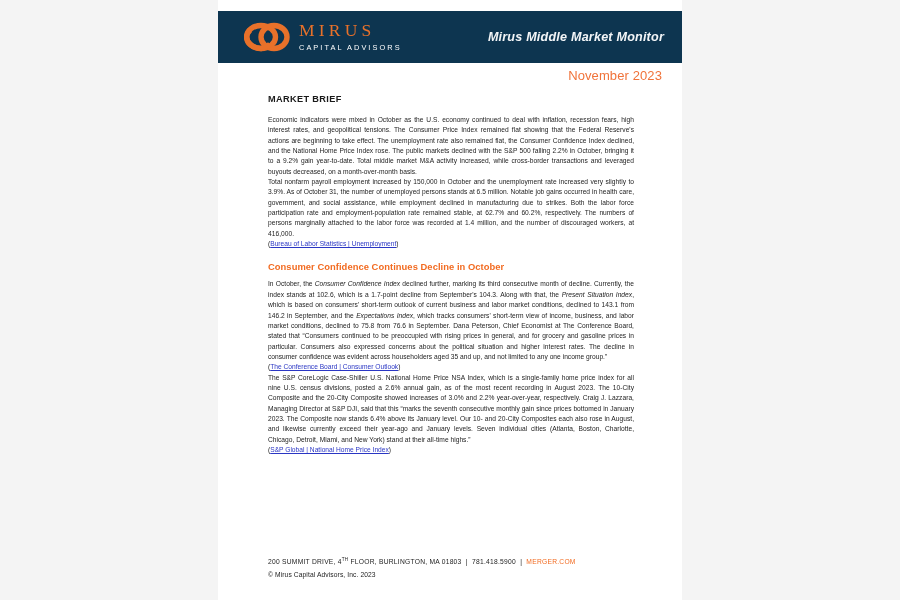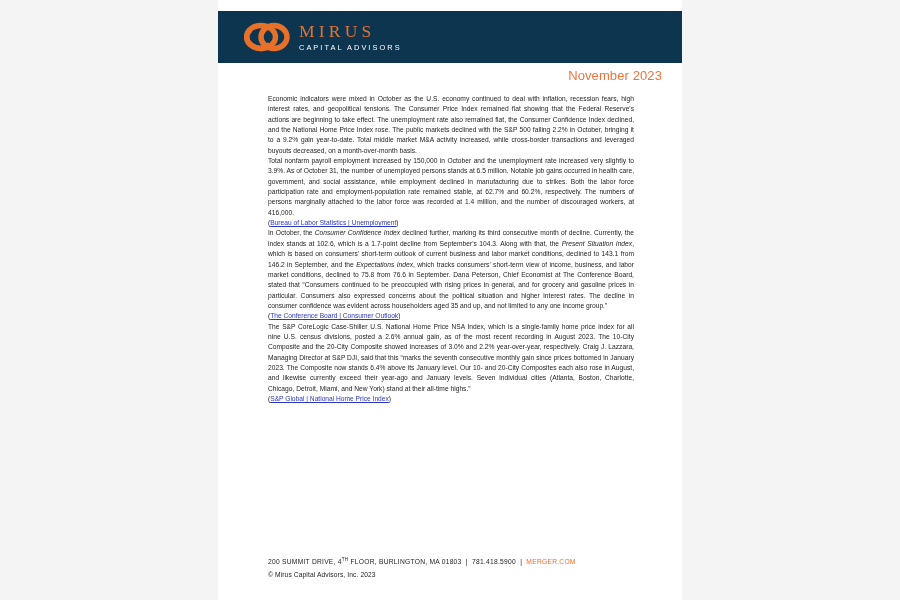--- a/index.html
+++ b/index.html
@@ -36,21 +36,21 @@
     top: 11px;
     width: 464px;
     height: 52px;
     background: #0d3550;
     box-sizing: border-box;
     display: flex;
     align-items: center;
   }
   .logo-block {
     display: flex;
-    align-items: center;
+    align-items: flex-start;
     margin-left: 26px;
   }
   .logo-mark {
     width: 46px;
     height: 30px;
     flex: 0 0 auto;
     margin-right: 9px;
   }
   .logo-text {
     display: flex;
@@ -175,32 +175,35 @@
         <svg class="logo-mark" viewBox="0 0 46 30">
           <ellipse cx="17" cy="15" rx="14.5" ry="11.5" fill="none" stroke="#e8712a" stroke-width="5.4"></ellipse>
           <ellipse cx="30" cy="15" rx="13" ry="11.5" fill="none" stroke="#e8712a" stroke-width="5.4"></ellipse>
           <path d="M 6 8 A 14.5 11.5 0 0 0 6 22 A 14.5 11.5 0 0 0 17 26.5 A 14.5 11.5 0 0 0 26 22" fill="none" stroke="#e8712a" stroke-width="5.4" stroke-linecap="butt"></path>
         </svg>
         <div class="logo-text">
           <span class="logo-word">MIRUS</span>
           <span class="logo-sub">CAPITAL ADVISORS</span>
         </div>
       </div>
+      <div class="tagline">Mirus Middle Market Monitor</div>
     </div>
 
     <div class="issue-date">November 2023</div>
 
     <div class="content">
 
+      <div class="doc-title">MARKET BRIEF</div>
 
       <p class="body-text">Economic indicators were mixed in October as the U.S. economy continued to deal with inflation, recession fears, high interest rates, and geopolitical tensions. The Consumer Price Index remained flat showing that the Federal Reserve's actions are beginning to take effect. The unemployment rate also remained flat, the Consumer Confidence Index declined, and the National Home Price Index rose. The public markets declined with the S&amp;P 500 falling 2.2% in October, bringing it to a 9.2% gain year-to-date. Total middle market M&amp;A activity increased, while cross-border transactions and leveraged buyouts decreased, on a month-over-month basis.</p>
 
       <p class="body-text">Total nonfarm payroll employment increased by 150,000 in October and the unemployment rate increased very slightly to 3.9%. As of October 31, the number of unemployed persons stands at 6.5 million. Notable job gains occurred in health care, government, and social assistance, while employment declined in manufacturing due to strikes. Both the labor force participation rate and employment-population rate remained stable, at 62.7% and 60.2%, respectively. The numbers of persons marginally attached to the labor force was recorded at 1.4 million, and the number of discouraged workers, at 416,000.</p>
       <div class="src-line">(<a class="src-link" href="#">Bureau of Labor Statistics | Unemployment</a>)</div>
 
+      <div class="section-heading">Consumer Confidence Continues Decline in October</div>
       <p class="body-text"><span>In October, the </span><em>Consumer Confidence Index</em><span> declined further, marking its third consecutive month of decline. Currently, the index stands at 102.6, which is a 1.7-point decline from September's 104.3. Along with that, the </span><em>Present Situation Index</em><span>, which is based on consumers' short-term outlook of current business and labor market conditions, declined to 143.1 from 146.2 in September, and the </span><em>Expectations Index</em><span>, which tracks consumers' short-term view of income, business, and labor market conditions, declined to 75.8 from 76.6 in September. Dana Peterson, Chief Economist at The Conference Board, stated that “Consumers continued to be preoccupied with rising prices in general, and for grocery and gasoline prices in particular. Consumers also expressed concerns about the political situation and higher interest rates. The decline in consumer confidence was evident across householders aged 35 and up, and not limited to any one income group.”</span></p>
       <div class="src-line">(<a class="src-link" href="#">The Conference Board | Consumer Outlook</a>)</div>
 
       <p class="body-text">The S&amp;P CoreLogic Case-Shiller U.S. National Home Price NSA Index, which is a single-family home price index for all nine U.S. census divisions, posted a 2.6% annual gain, as of the most recent recording in August 2023.  The 10-City Composite and the 20-City Composite showed increases of 3.0% and 2.2% year-over-year, respectively. Craig J. Lazzara, Managing Director at S&amp;P DJI, said that this “marks the seventh consecutive monthly gain since prices bottomed in January 2023. The Composite now stands 6.4% above its January level. Our 10- and 20-City Composites each also rose in August, and likewise currently exceed their year-ago and January levels. Seven individual cities (Atlanta, Boston, Charlotte, Chicago, Detroit, Miami, and New York) stand at their all-time highs.”</p>
       <div class="src-line">(<a class="src-link" href="#">S&amp;P Global | National Home Price Index</a>)</div>
 
     </div>
 
     <div class="footer">
       <div class="footer-line1"><span>200 SUMMIT DRIVE, 4</span><sup>TH</sup><span> FLOOR, BURLINGTON, MA 01803</span>&nbsp;&nbsp;<span class="footer-sep">|</span>&nbsp;&nbsp;<span>781.418.5900</span>&nbsp;&nbsp;<span class="footer-sep">|</span>&nbsp;&nbsp;<span class="footer-site">MERGER.COM</span></div>

